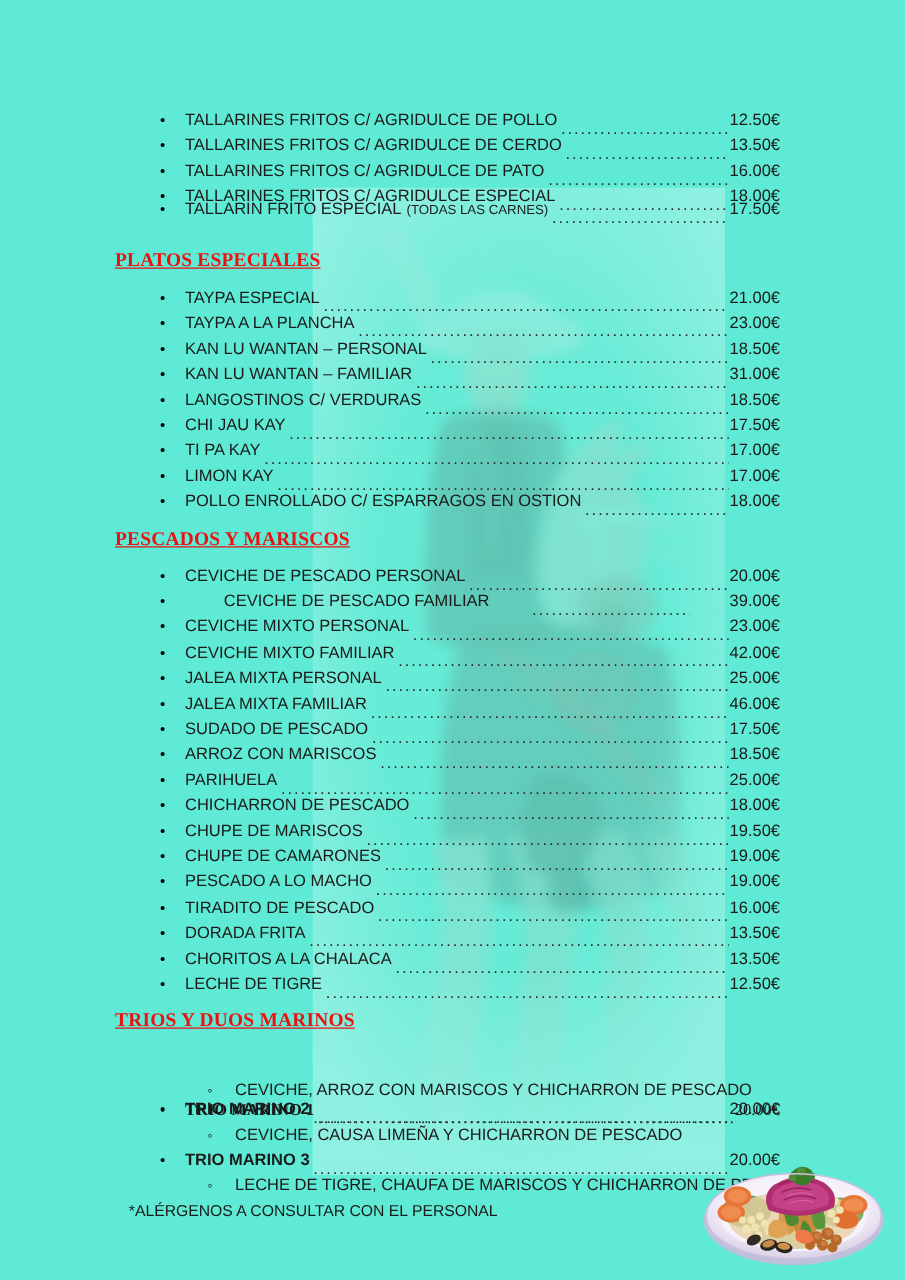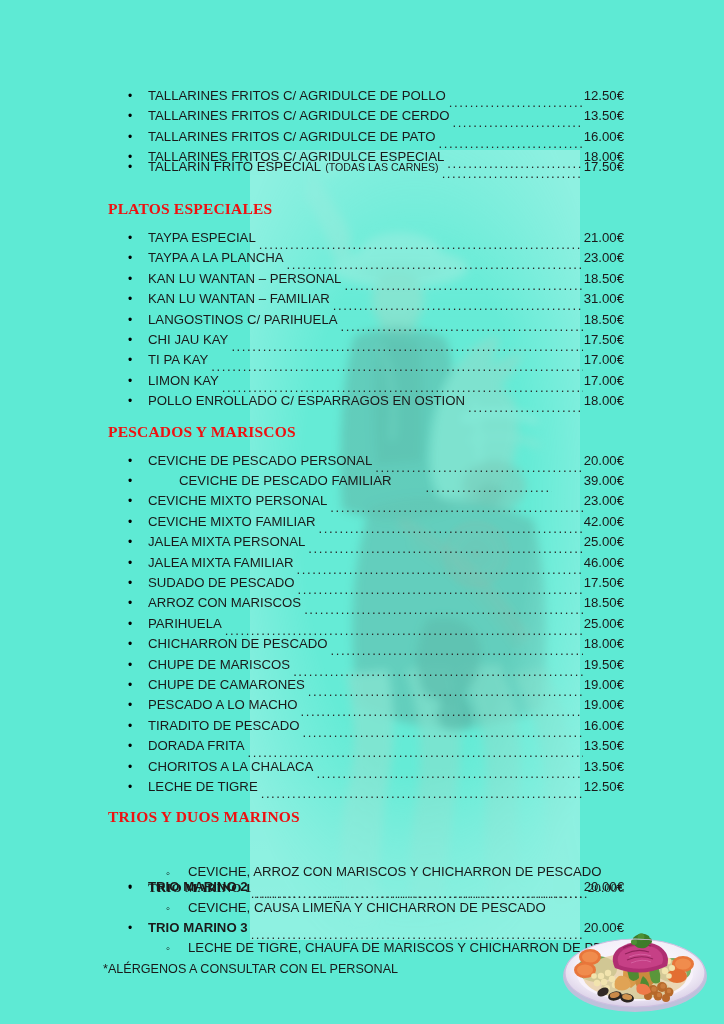--- a/index.html
+++ b/index.html
@@ -40,22 +40,23 @@
     padding: 0;
   }
 
   .section-head {
     color: #EE1111;
     font-family: "Liberation Serif", serif;
     font-weight: bold;
     font-size: 15.5px;
     letter-spacing: 0.2px;
     position: absolute;
-    left: 108px;
+    left: 92px;
     white-space: nowrap;
+    text-decoration: underline;
   }
 
   
   .row {
     position: absolute;
     left: 128px;
     width: 496px;
     height: 20px;
     display: flex;
     align-items: baseline;
@@ -265,21 +266,21 @@
         <span class="price">18.50€</span>
       </div>
       <div class="row" style="top: 291.2px;">
         <span class="bullet"></span>
         <span class="name">KAN LU WANTAN – FAMILIAR</span>
         <span class="leader"></span>
         <span class="price">31.00€</span>
       </div>
       <div class="row" style="top: 311.6px;">
         <span class="bullet"></span>
-        <span class="name">LANGOSTINOS C/ PARIHUELA</span>
+        <span class="name">LANGOSTINOS C/ VERDURAS</span>
         <span class="leader"></span>
         <span class="price">18.50€</span>
       </div>
       <div class="row" style="top: 332px;">
         <span class="bullet"></span>
         <span class="name">CHI JAU KAY</span>
         <span class="leader"></span>
         <span class="price">17.50€</span>
       </div>
       <div class="row" style="top: 352.4px;">

